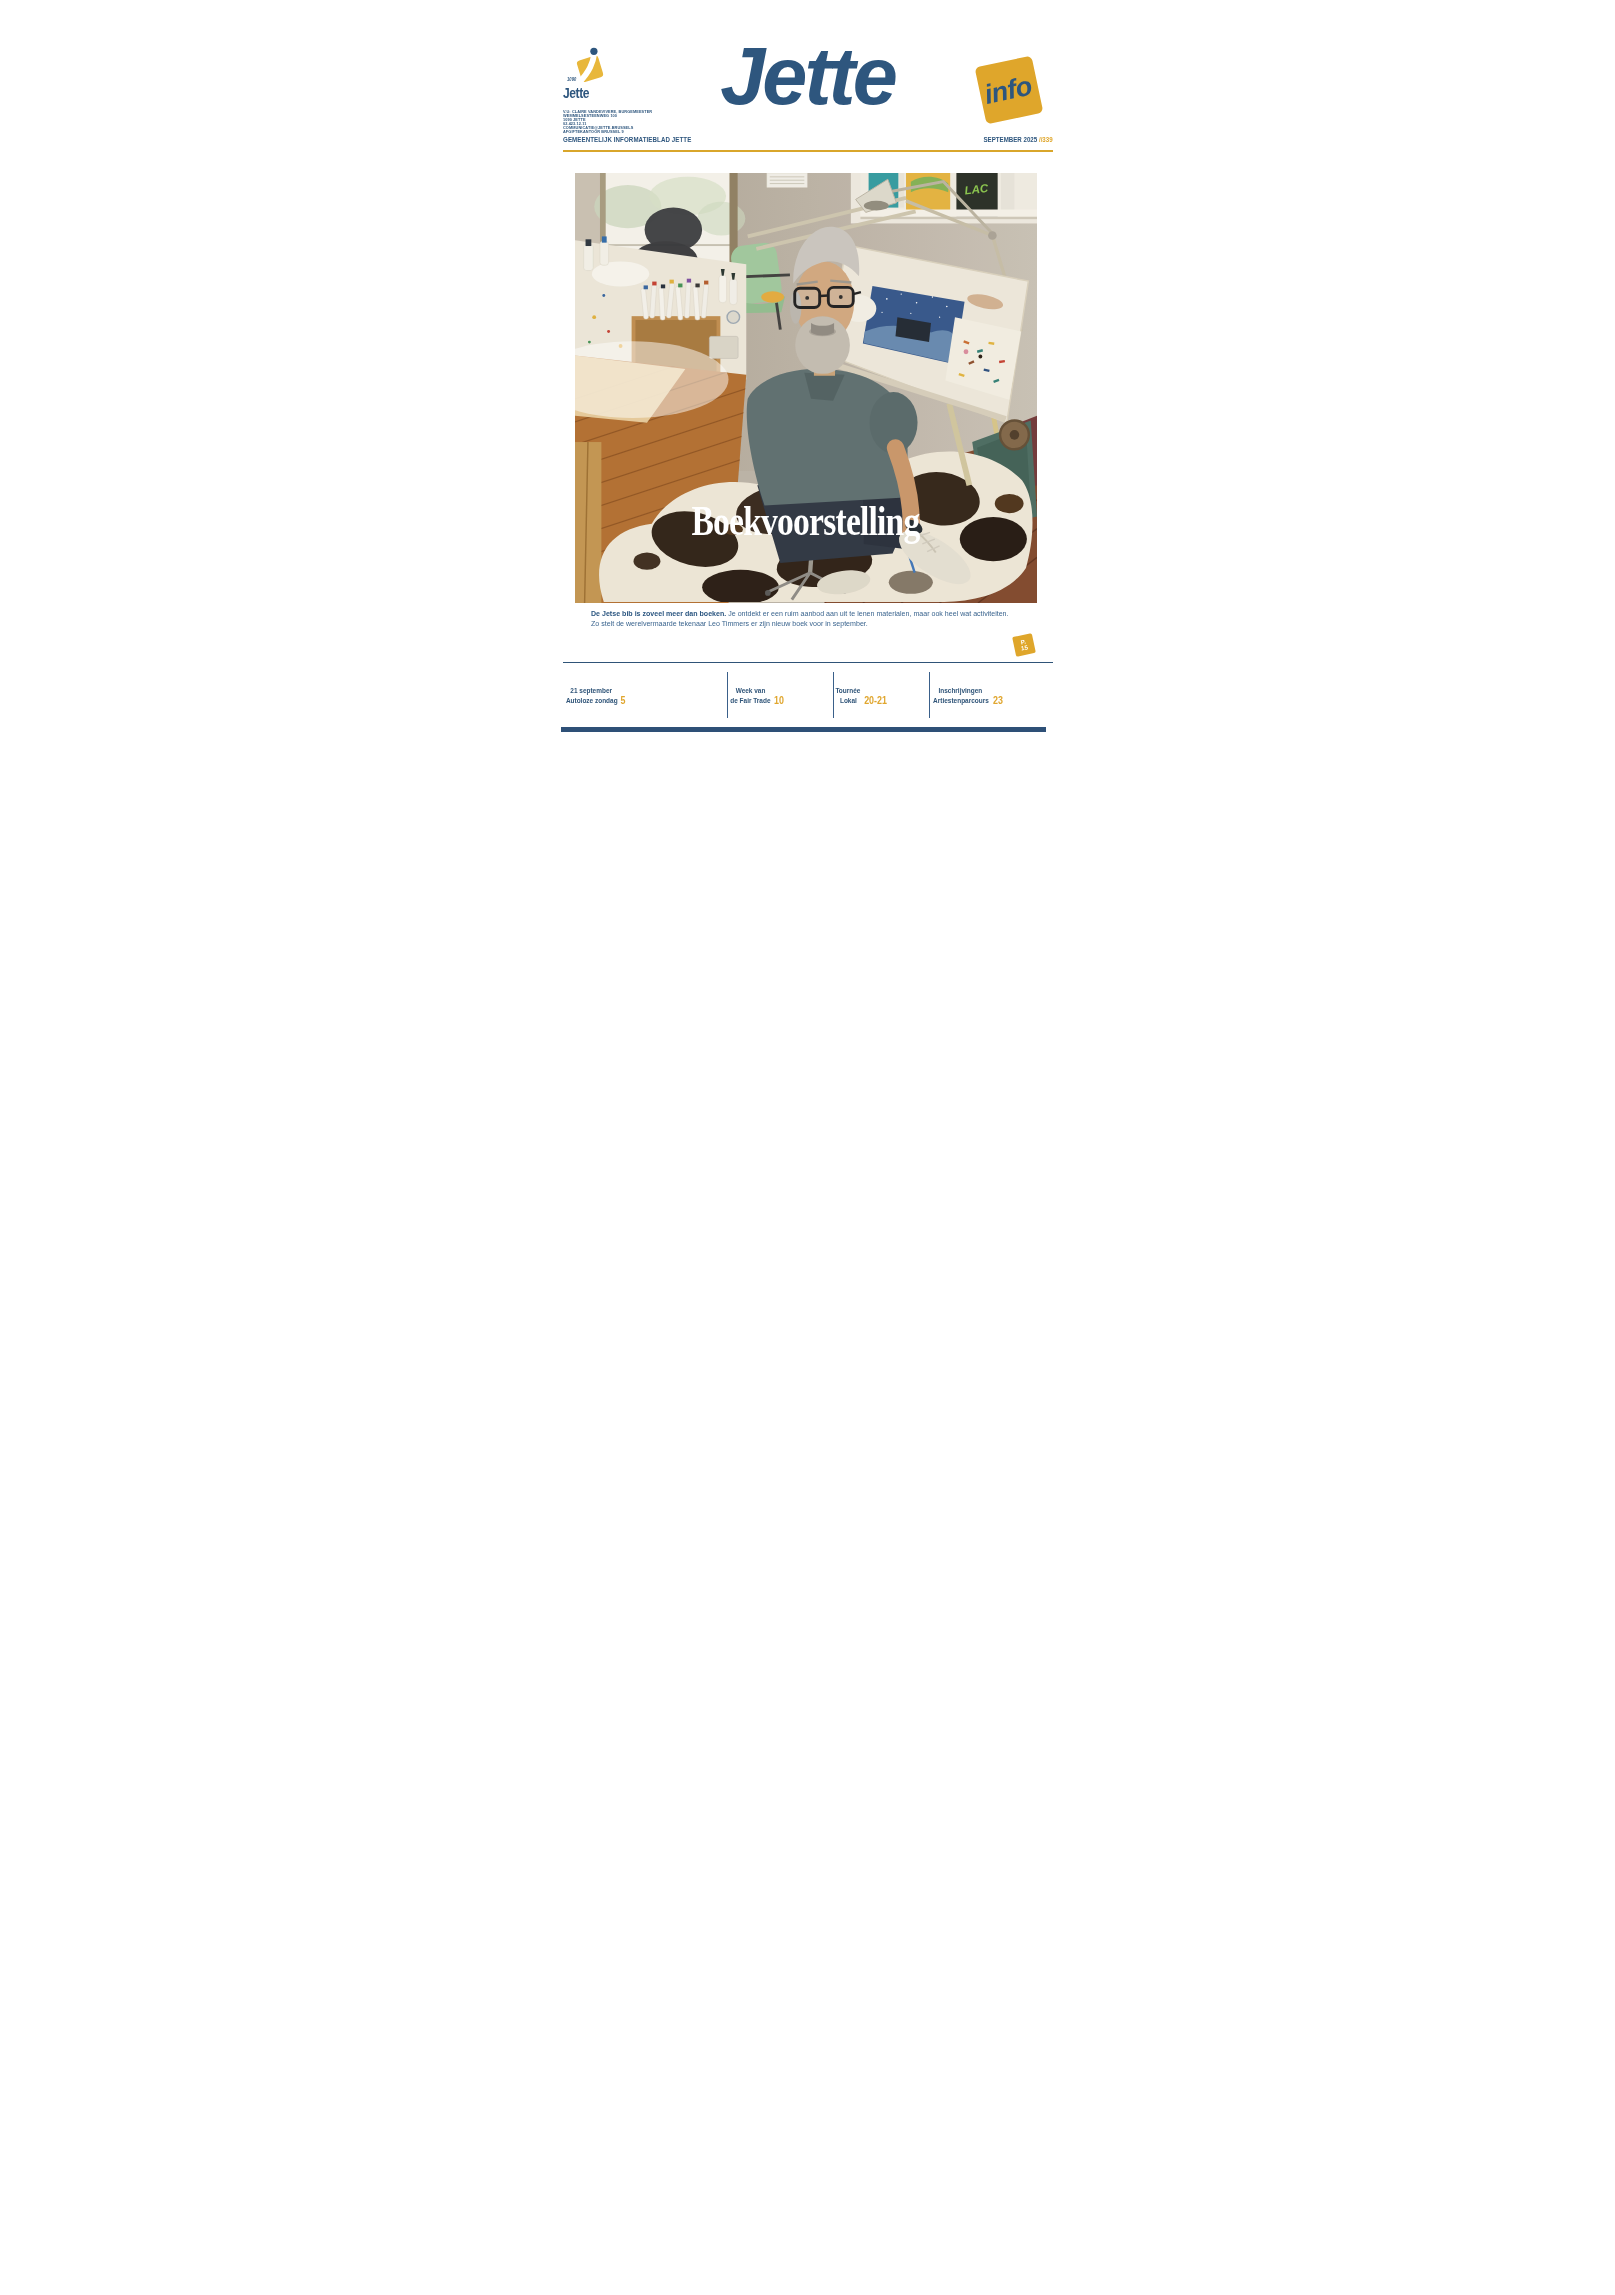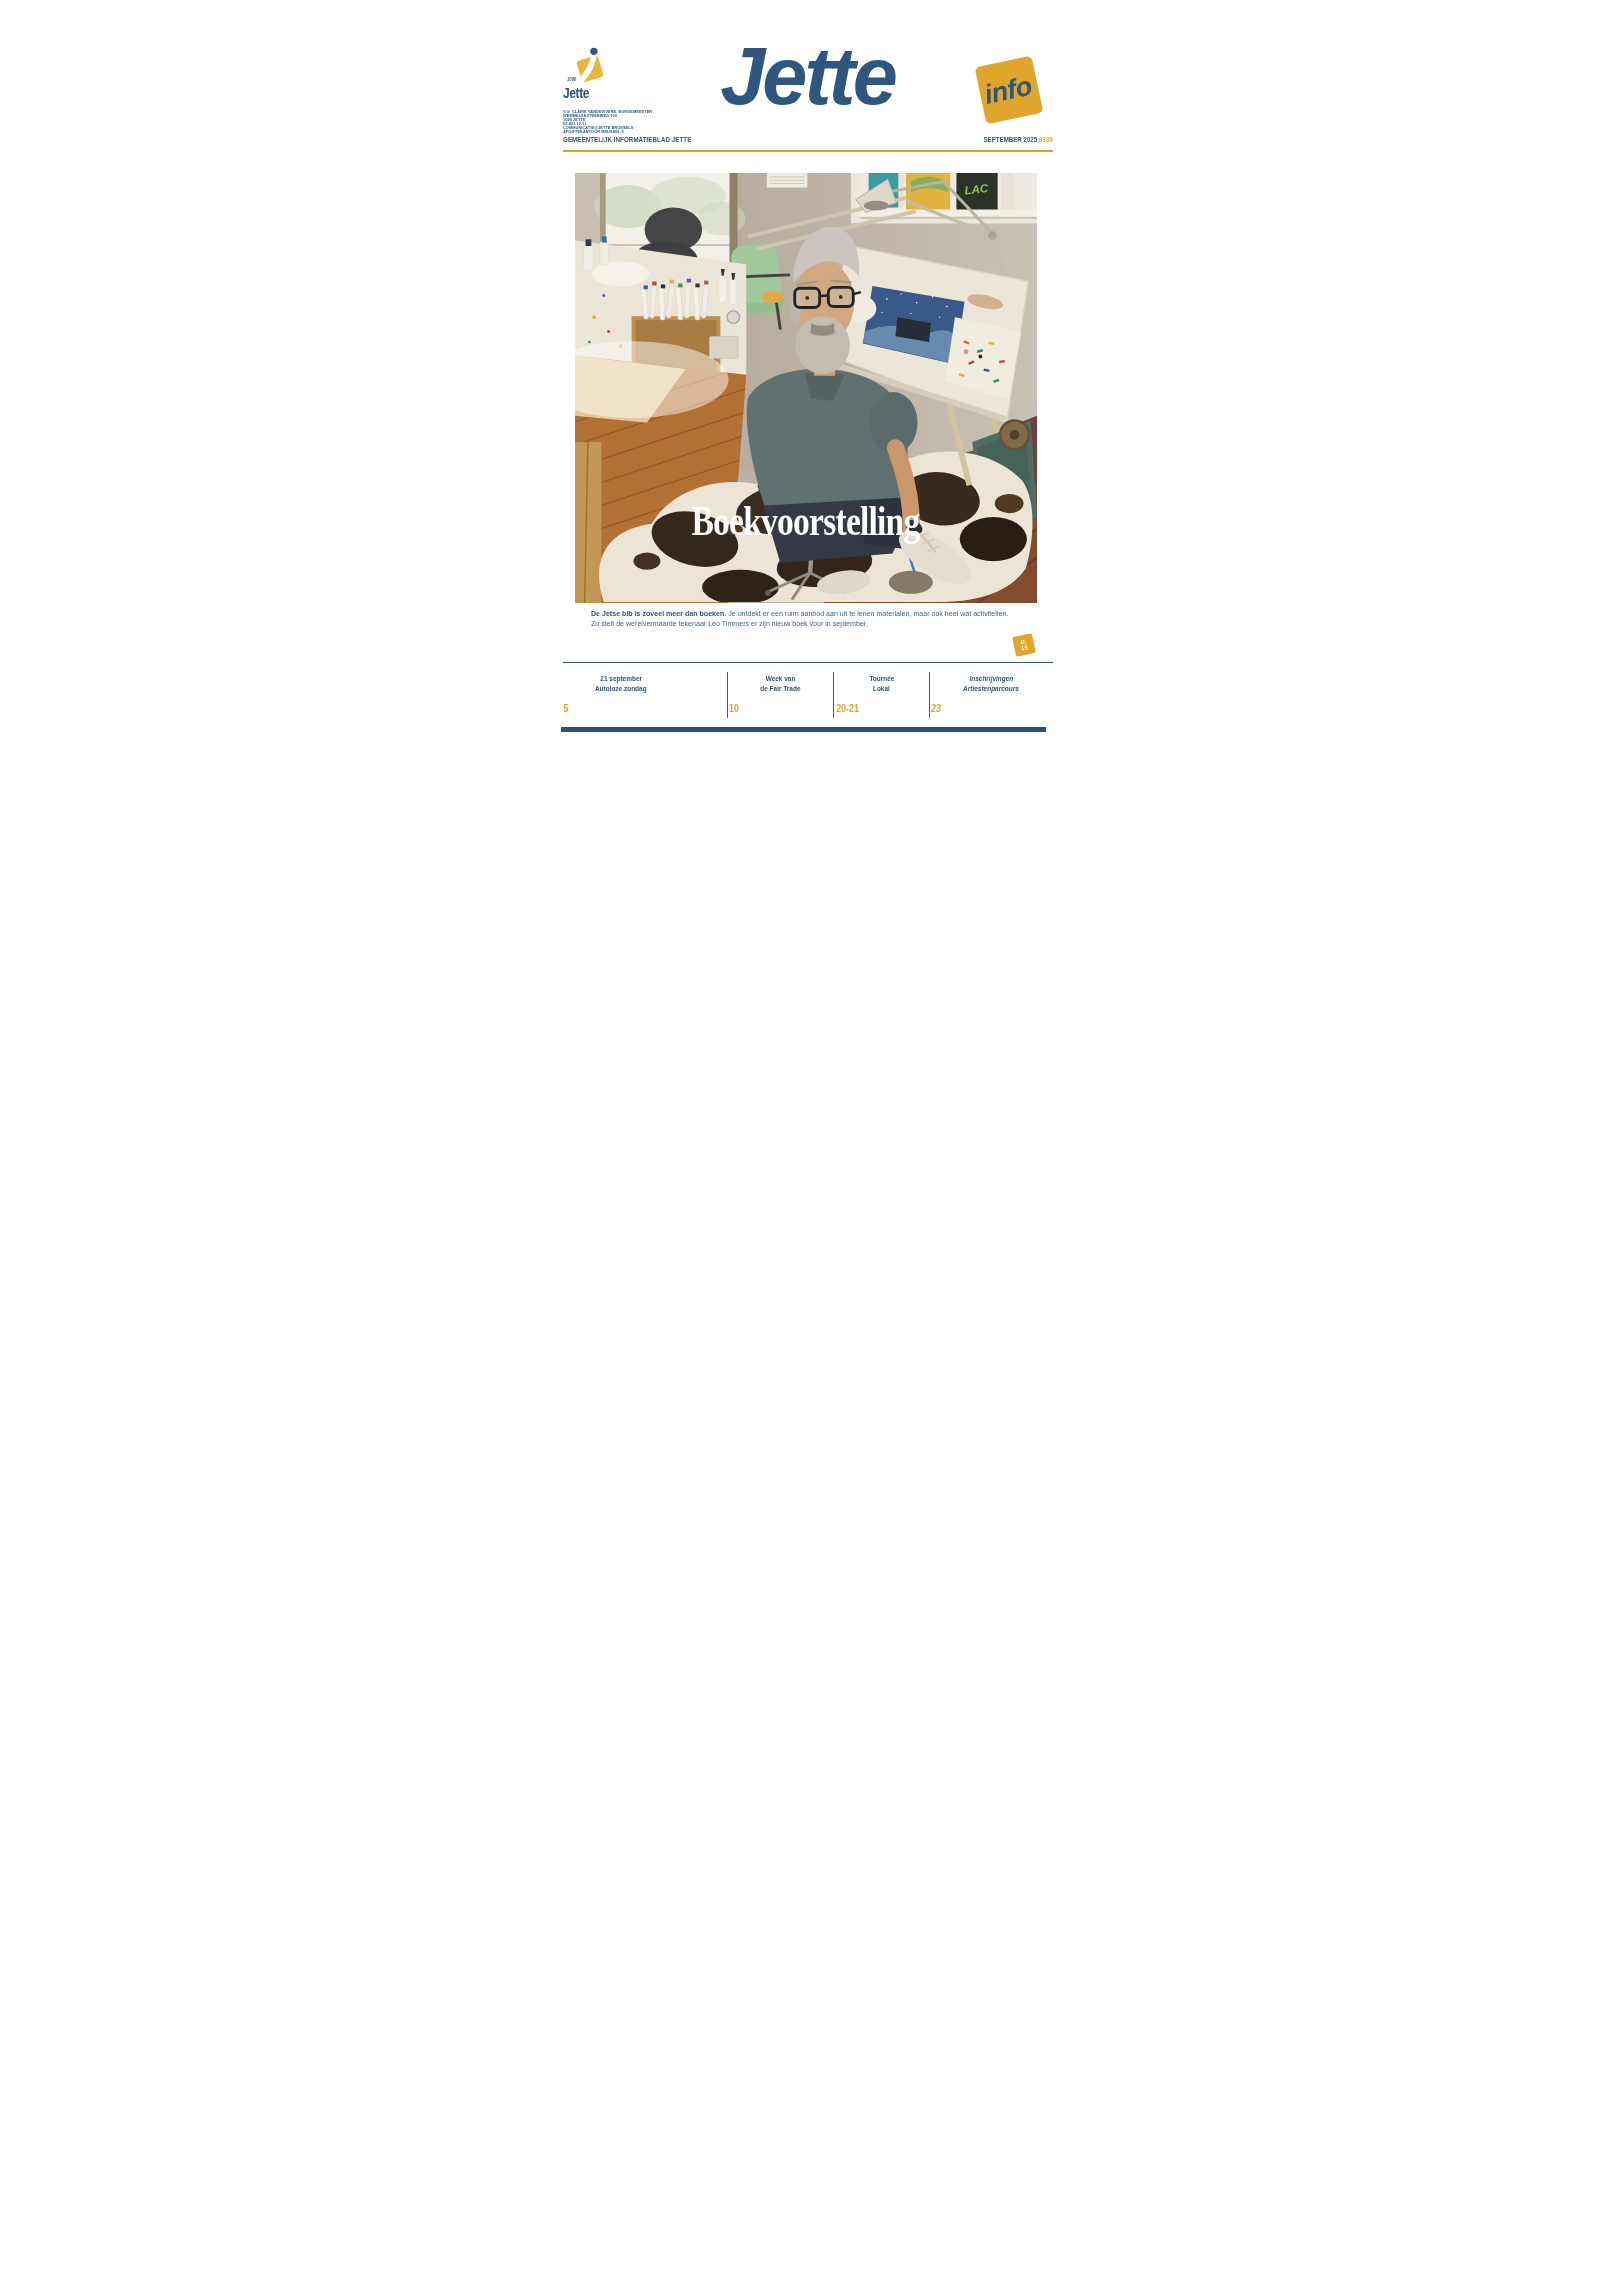--- a/index.html
+++ b/index.html
@@ -57,25 +57,25 @@
   
   .p-badge{
     left:475px;top:635px;width:19.7px;height:20px;background:#DFA62B;border-radius:1.9px;
     transform:rotate(-12deg);color:#fff;text-align:center;font-weight:700;
     font-size:6px;line-height:6.2px;padding-top:0;display:flex;flex-direction:column;justify-content:center;
   }
 
   
   .nav-rule{left:24px;top:662px;width:490px;height:0.8px;background:#2F5478;}
   .nav{left:24px;top:672px;width:490px;height:46px;display:flex;}
-  .nav-item{display:flex;flex-direction:column;padding-top:2.4px;box-sizing:border-box;}
+  .nav-item{display:flex;flex-direction:row;align-items:center;padding-top:2.4px;box-sizing:border-box;}
   .nav-item.c1{width:26.4%;}
   .nav-item.c2{width:24.0%;border-left:0.7px solid #3A608A;margin-left:48px;}
   .nav-item.c3{width:21.6%;border-left:0.7px solid #3A608A;}
-  .nav-item.c4{width:28.0%;border-left:0.7px solid #3A608A;font-style:italic;}
+  .nav-item.c4{width:28.0%;border-left:0.7px solid #3A608A;}
   .nav-title{font-size:7.2px;line-height:10px;font-weight:700;color:#2F5478;text-align:center;}
   .nav-page{margin-top:7.2px;font-size:10.6px;font-weight:700;color:#E0A62E;}
 
   .bottom-bar{left:22px;top:727px;width:485px;height:5.3px;background:#2E5077;}
 </style>
 </head>
 <body>
 
 <div class="page">
 

